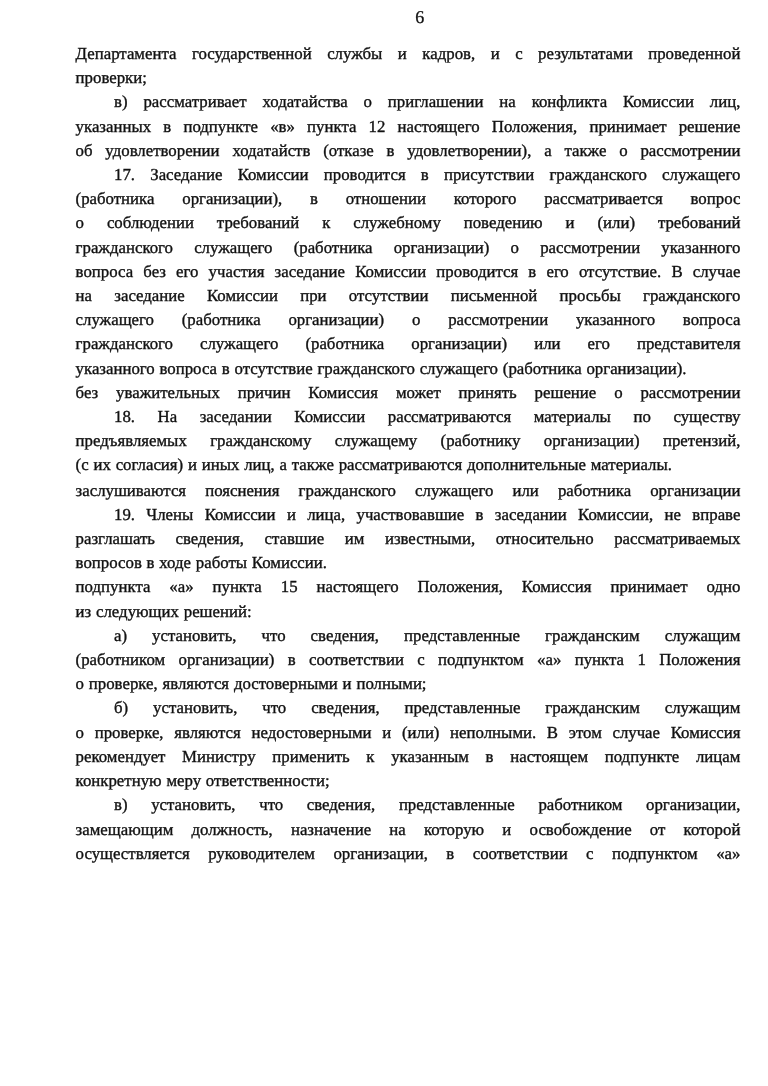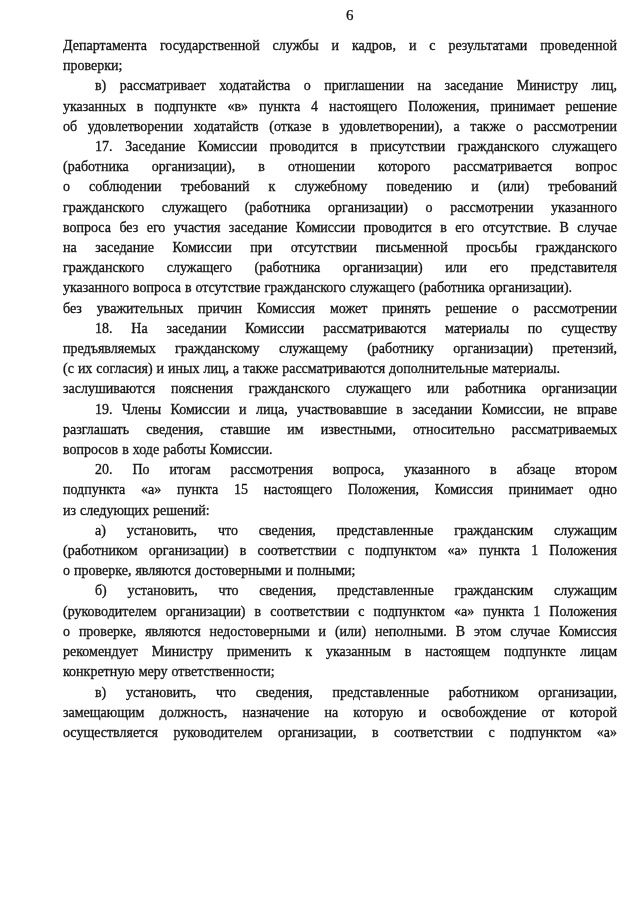--- a/index.html
+++ b/index.html
@@ -47,47 +47,46 @@
   }
 </style>
 </head>
 <body>
 
 <div class="page">
   <div class="page-number">6</div>
   <div class="text-block">
       <div class="line">Департамента государственной службы и кадров, и с результатами проведенной</div>
       <div class="line para-end">проверки;</div>
-      <div class="line para-start">в) рассматривает ходатайства о приглашении на заседание Министру лиц,</div>
-      <div class="line">указанных в подпункте «в» пункта 4 настоящего Положения, принимает решение</div>
+      <div class="line para-start">в) рассматривает ходатайства о приглашении на конфликта Комиссии лиц,</div>
+      <div class="line">указанных в подпункте «в» пункта 12 настоящего Положения, принимает решение</div>
       <div class="line">об удовлетворении ходатайств (отказе в удовлетворении), а также о рассмотрении</div>
       <div class="line para-start">17. Заседание Комиссии проводится в присутствии гражданского служащего</div>
       <div class="line">(работника организации), в отношении которого рассматривается вопрос</div>
       <div class="line">о соблюдении требований к служебному поведению и (или) требований</div>
       <div class="line">гражданского служащего (работника организации) о рассмотрении указанного</div>
       <div class="line">вопроса без его участия заседание Комиссии проводится в его отсутствие. В случае</div>
       <div class="line">на заседание Комиссии при отсутствии письменной просьбы гражданского</div>
+      <div class="line">служащего (работника организации) о рассмотрении указанного вопроса</div>
       <div class="line">гражданского служащего (работника организации) или его представителя</div>
       <div class="line para-end">указанного вопроса в отсутствие гражданского служащего (работника организации).</div>
       <div class="line">без уважительных причин Комиссия может принять решение о рассмотрении</div>
       <div class="line para-start">18. На заседании Комиссии рассматриваются материалы по существу</div>
       <div class="line">предъявляемых гражданскому служащему (работнику организации) претензий,</div>
       <div class="line para-end">(с их согласия) и иных лиц, а также рассматриваются дополнительные материалы.</div>
       <div class="line">заслушиваются пояснения гражданского служащего или работника организации</div>
       <div class="line para-start">19. Члены Комиссии и лица, участвовавшие в заседании Комиссии, не вправе</div>
       <div class="line">разглашать сведения, ставшие им известными, относительно рассматриваемых</div>
       <div class="line para-end">вопросов в ходе работы Комиссии.</div>
-      <div class="line para-start">20. По итогам рассмотрения вопроса, указанного в абзаце втором</div>
       <div class="line">подпункта «а» пункта 15 настоящего Положения, Комиссия принимает одно</div>
       <div class="line para-end">из следующих решений:</div>
       <div class="line para-start">а) установить, что сведения, представленные гражданским служащим</div>
       <div class="line">(работником организации) в соответствии с подпунктом «а» пункта 1 Положения</div>
       <div class="line para-end">о проверке, являются достоверными и полными;</div>
       <div class="line para-start">б) установить, что сведения, представленные гражданским служащим</div>
-      <div class="line">(руководителем организации) в соответствии с подпунктом «а» пункта 1 Положения</div>
       <div class="line">о проверке, являются недостоверными и (или) неполными. В этом случае Комиссия</div>
       <div class="line">рекомендует Министру применить к указанным в настоящем подпункте лицам</div>
       <div class="line para-end">конкретную меру ответственности;</div>
       <div class="line para-start">в) установить, что сведения, представленные работником организации,</div>
       <div class="line">замещающим должность, назначение на которую и освобождение от которой</div>
       <div class="line">осуществляется руководителем организации, в соответствии с подпунктом «а»</div>
     </div>
 </div>
 
 </body></html>

